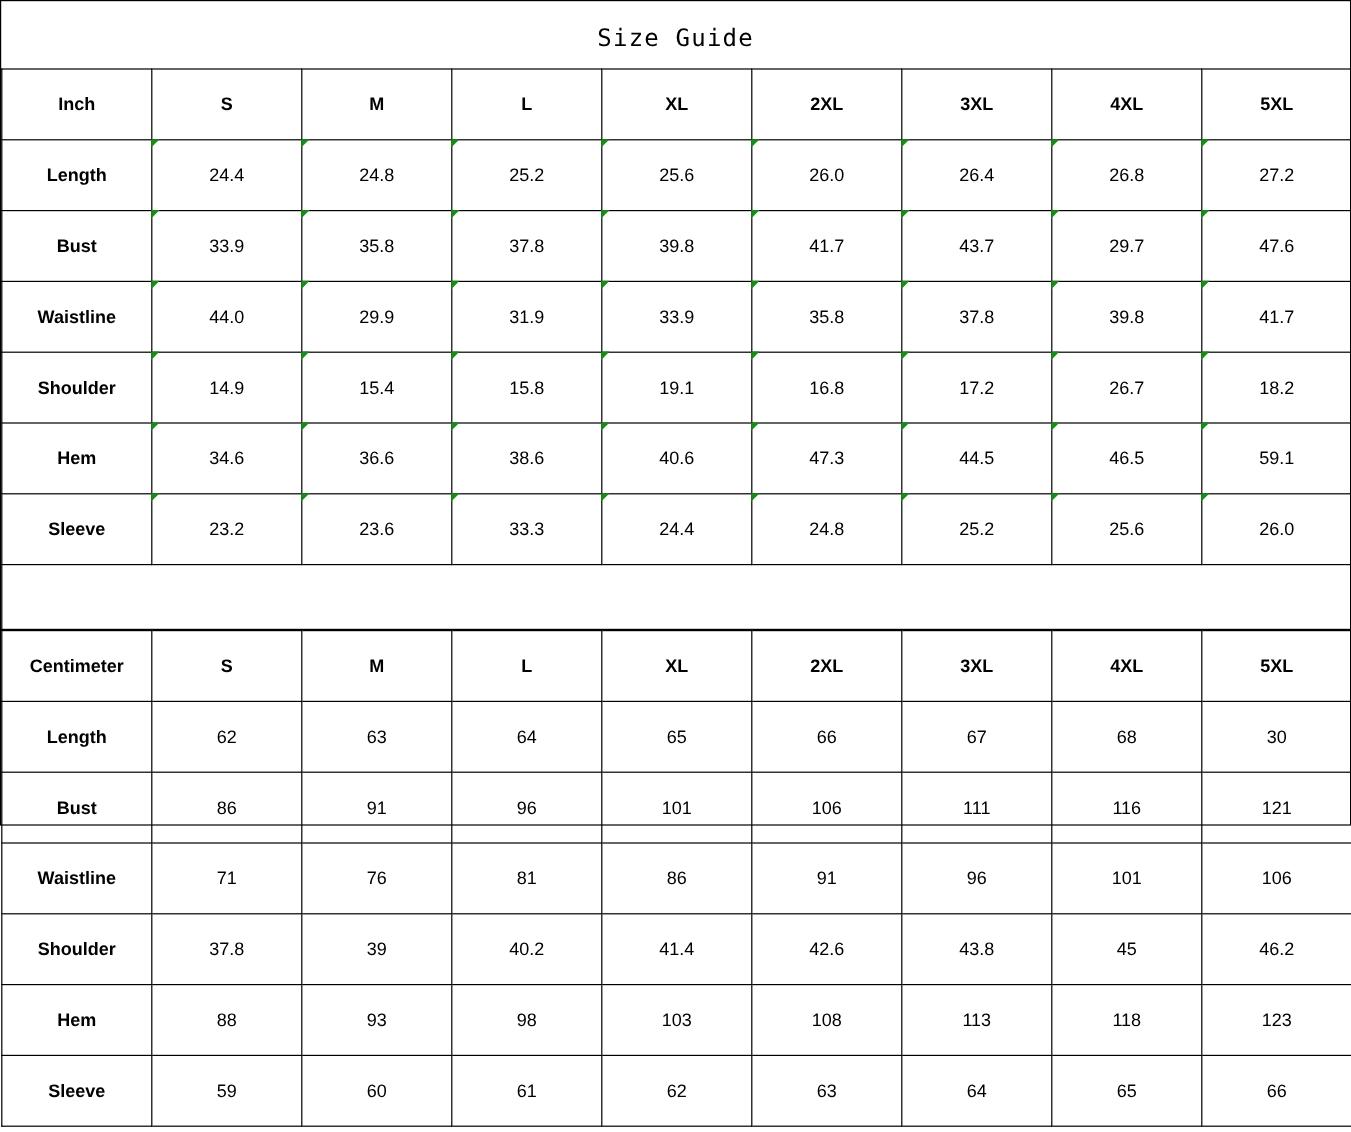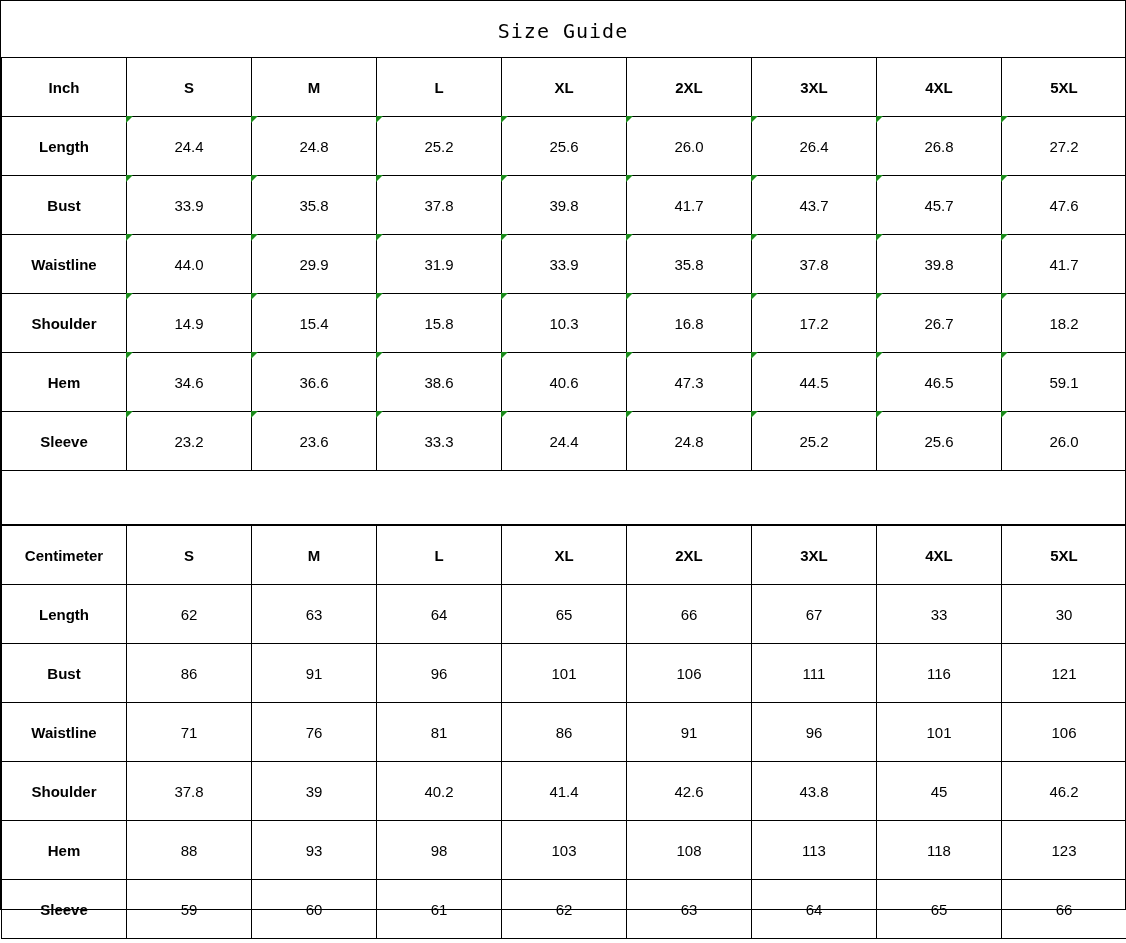--- a/index.html
+++ b/index.html
@@ -10,21 +10,21 @@
   body {
     width: 1126px;
     height: 943px;
     font-family: "Liberation Sans", sans-serif;
     color: #000000;
     overflow: hidden;
   }
   .page {
     position: relative;
     width: 1126px;
-    height: 910px;
+    height: 688px;
     box-sizing: border-box;
     border: 1px solid #000000;
     background: #ffffff;
   }
   .title {
     text-align: center;
     font-family: "DejaVu Sans Mono", monospace;
     font-size: 20px;
     letter-spacing: 1px;
     color: #000000;
@@ -125,40 +125,40 @@
           <td class="value">27.2</td>
         </tr>
         <tr class="body-row">
           <td class="row-head">Bust</td>
           <td class="value">33.9</td>
           <td class="value">35.8</td>
           <td class="value">37.8</td>
           <td class="value">39.8</td>
           <td class="value">41.7</td>
           <td class="value">43.7</td>
-          <td class="value">45.7</td>
+          <td class="value">29.7</td>
           <td class="value">47.6</td>
         </tr>
         <tr class="body-row">
           <td class="row-head">Waistline</td>
           <td class="value">44.0</td>
           <td class="value">29.9</td>
           <td class="value">31.9</td>
           <td class="value">33.9</td>
           <td class="value">35.8</td>
           <td class="value">37.8</td>
           <td class="value">39.8</td>
           <td class="value">41.7</td>
         </tr>
         <tr class="body-row">
           <td class="row-head">Shoulder</td>
           <td class="value">14.9</td>
           <td class="value">15.4</td>
           <td class="value">15.8</td>
-          <td class="value">10.3</td>
+          <td class="value">19.1</td>
           <td class="value">16.8</td>
           <td class="value">17.2</td>
           <td class="value">26.7</td>
           <td class="value">18.2</td>
         </tr>
         <tr class="body-row">
           <td class="row-head">Hem</td>
           <td class="value">34.6</td>
           <td class="value">36.6</td>
           <td class="value">38.6</td>
@@ -200,21 +200,21 @@
       </thead>
       <tbody>
         <tr>
           <td class="row-head">Length</td>
           <td class="value">62</td>
           <td class="value">63</td>
           <td class="value">64</td>
           <td class="value">65</td>
           <td class="value">66</td>
           <td class="value">67</td>
-          <td class="value">33</td>
+          <td class="value">68</td>
           <td class="value">30</td>
         </tr>
         <tr>
           <td class="row-head">Bust</td>
           <td class="value">86</td>
           <td class="value">91</td>
           <td class="value">96</td>
           <td class="value">101</td>
           <td class="value">106</td>
           <td class="value">111</td>

